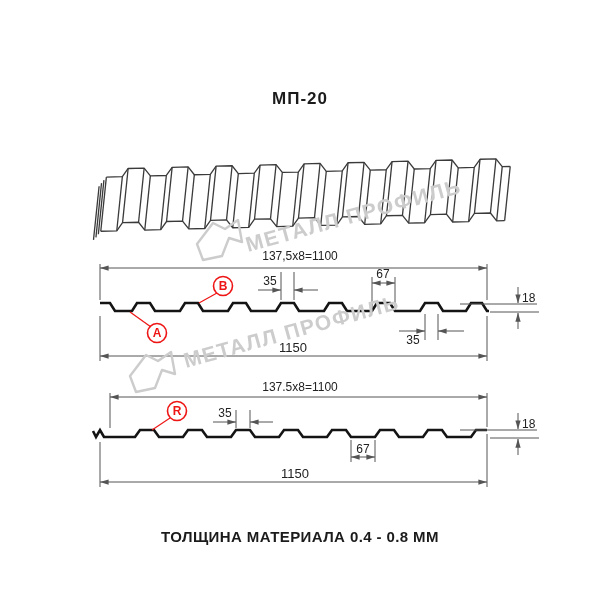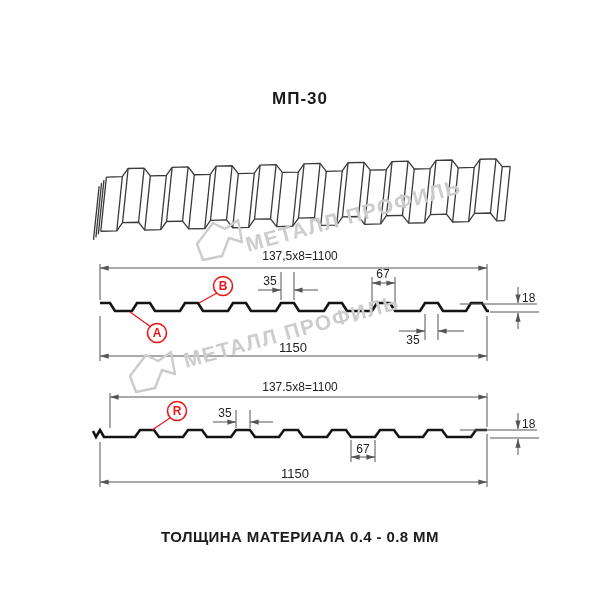--- a/index.html
+++ b/index.html
@@ -20,21 +20,21 @@
   .redleader{stroke:#ee1515;stroke-width:1.2;fill:none;}
   .redletter{font-size:12px;font-weight:bold;fill:#ee1515;text-anchor:middle;}
   .wmtext{font-size:21px;font-weight:bold;fill:#cccccc;letter-spacing:1.5px;}
   .wmlogo{stroke:#cccccc;stroke-width:2.4;fill:none;stroke-linejoin:round;}
 </style>
 </head>
 <body>
 
 <div class="canvas">
 
-  <div class="page-subtitle">МП-30</div>
+  <div class="page-subtitle">МП-20</div>
 
   <svg class="draw" width="600" height="600" viewBox="0 0 600 600">
 
     <defs>
       <marker id="arr" viewBox="0 0 12 8" refX="11.5" refY="4" markerWidth="9" markerHeight="7" orient="auto-start-reverse">
           <path d="M0,0.5 L12,4 L0,7.5 z" fill="#555555"></path>
         </marker>
       <g id="ribfaces">
         <line x1="116" y1="226" x2="123" y2="172"></line>
         <line x1="122" y1="218" x2="129" y2="164"></line>

